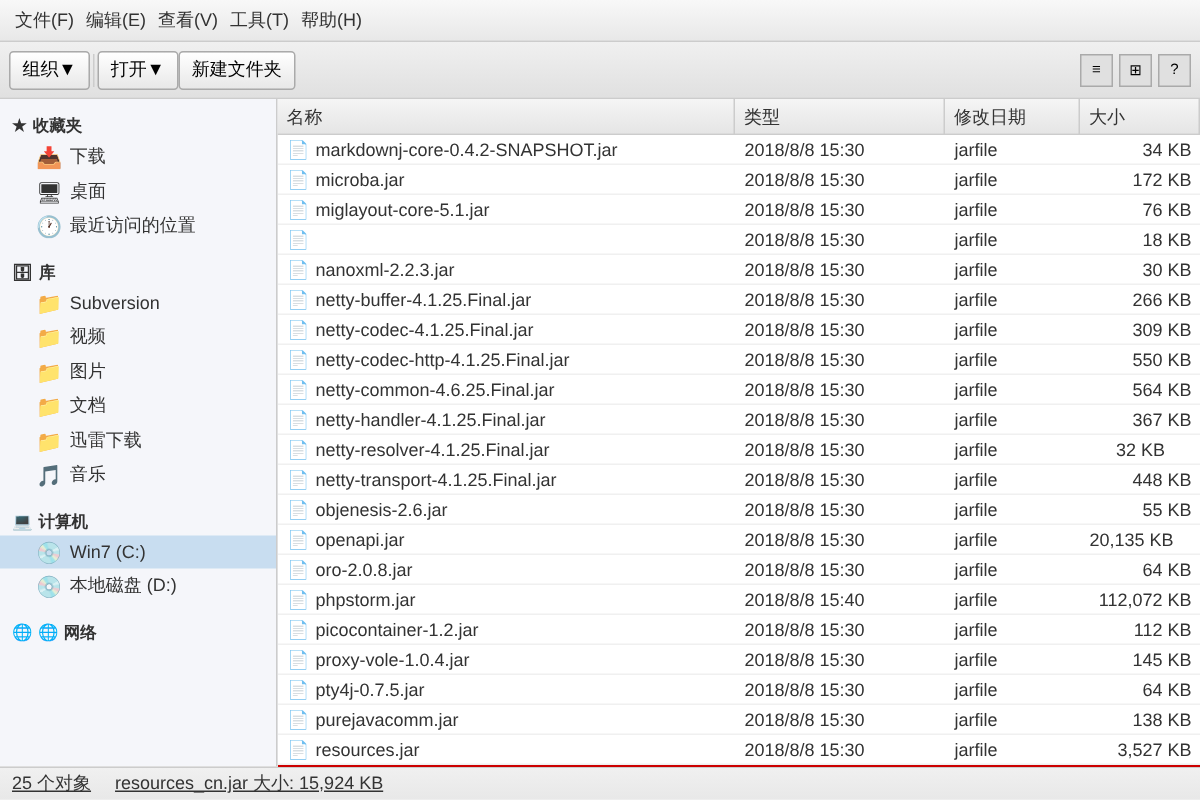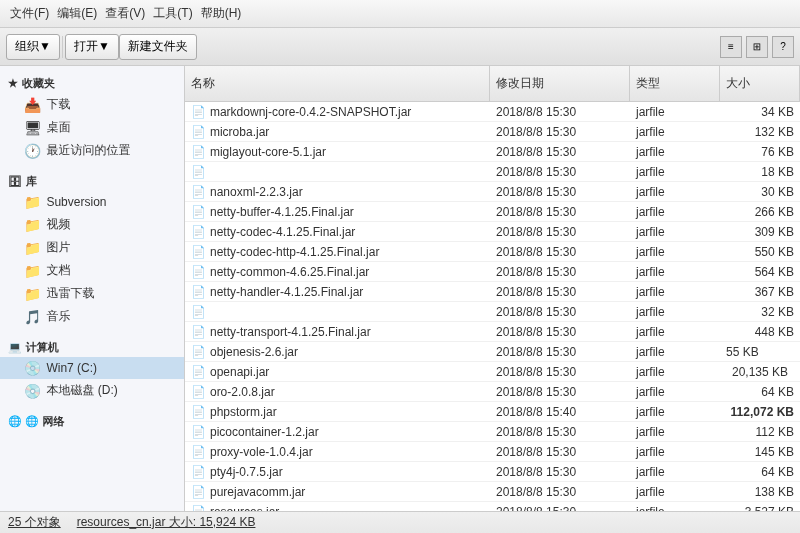--- a/index.html
+++ b/index.html
@@ -102,21 +102,21 @@
       flex: 1;
       overflow: hidden;
       display: flex;
       flex-direction: column;
     }
     .file-list-header {
       display: grid;
       grid-template-columns: 1fr 140px 90px 80px;
       background: linear-gradient(to bottom, #f5f5f5, #e5e5e5);
       border-bottom: 1px solid #ccc;
-      height: 36px;
+      height: 24px;
     }
     .file-list-header-cell {
       padding: 4px 6px;
       font-size: 12px;
       color: #333;
       border-right: 1px solid #ccc;
       cursor: pointer;
       display: flex;
       align-items: center;
     }
@@ -261,22 +261,22 @@
     <div class="sidebar-section-header">
       <span>🌐</span>
       <span>🌐 网络</span>
     </div>
   </div>
 
   <div class="file-list-area">
 
     <div class="file-list-header">
       <div class="file-list-header-cell">名称</div>
+      <div class="file-list-header-cell">类型</div>
       <div class="file-list-header-cell">修改日期</div>
-      <div class="file-list-header-cell">类型</div>
       <div class="file-list-header-cell">大小</div>
     </div>
 
     <div class="file-list-body" id="file-list-body">
     <div class="file-row">
     <div class="file-cell">
       <span style="font-size:12px;color:#888;">📄</span>
       <span>markdownj-core-0.4.2-SNAPSHOT.jar</span>
     </div>
     <div class="file-cell">
@@ -294,21 +294,21 @@
       <span style="font-size:12px;color:#888;">📄</span>
       <span>microba.jar</span>
     </div>
     <div class="file-cell">
       <span>2018/8/8 15:30</span>
     </div>
     <div class="file-cell">
       <span>jarfile</span>
     </div>
     <div class="file-cell" style="text-align:right;justify-content:flex-end;">
-      <span>132 KB</span>
+      <span>172 KB</span>
     </div>
   </div>
         <div class="file-row">
     <div class="file-cell">
       <span style="font-size:12px;color:#888;">📄</span>
       <span>miglayout-core-5.1.jar</span>
     </div>
     <div class="file-cell">
       <span>2018/8/8 15:30</span>
     </div>
@@ -419,28 +419,29 @@
     <div class="file-cell">
       <span>jarfile</span>
     </div>
     <div class="file-cell" style="text-align:right;justify-content:flex-end;">
       <span>367 KB</span>
     </div>
   </div>
         <div class="file-row">
     <div class="file-cell">
       <span style="font-size:12px;color:#888;">📄</span>
-    </div>
-    <div class="file-cell">
-      <span>2018/8/8 15:30</span>
-    </div>
-    <div class="file-cell">
-      <span>jarfile</span>
-    </div>
-    <div class="file-cell" style="text-align:right;justify-content:flex-end;">
+      <span>netty-resolver-4.1.25.Final.jar</span>
+    </div>
+    <div class="file-cell">
+      <span>2018/8/8 15:30</span>
+    </div>
+    <div class="file-cell">
+      <span>jarfile</span>
+    </div>
+    <div class="file-cell" style="text-align:right;justify-content:center;">
       <span>32 KB</span>
     </div>
   </div>
         <div class="file-row">
     <div class="file-cell">
       <span style="font-size:12px;color:#888;">📄</span>
       <span>netty-transport-4.1.25.Final.jar</span>
     </div>
     <div class="file-cell">
       <span>2018/8/8 15:30</span>
@@ -456,36 +457,36 @@
     <div class="file-cell">
       <span style="font-size:12px;color:#888;">📄</span>
       <span>objenesis-2.6.jar</span>
     </div>
     <div class="file-cell">
       <span>2018/8/8 15:30</span>
     </div>
     <div class="file-cell">
       <span>jarfile</span>
     </div>
+    <div class="file-cell" style="text-align:right;justify-content:flex-end;">
+      <span>55 KB</span>
+    </div>
+  </div>
+        <div class="file-row">
+    <div class="file-cell">
+      <span style="font-size:12px;color:#888;">📄</span>
+      <span>openapi.jar</span>
+    </div>
+    <div class="file-cell">
+      <span>2018/8/8 15:30</span>
+    </div>
+    <div class="file-cell">
+      <span>jarfile</span>
+    </div>
     <div class="file-cell" style="text-align:right;justify-content:flex-start;">
-      <span>55 KB</span>
-    </div>
-  </div>
-        <div class="file-row">
-    <div class="file-cell">
-      <span style="font-size:12px;color:#888;">📄</span>
-      <span>openapi.jar</span>
-    </div>
-    <div class="file-cell">
-      <span>2018/8/8 15:30</span>
-    </div>
-    <div class="file-cell">
-      <span>jarfile</span>
-    </div>
-    <div class="file-cell" style="text-align:right;justify-content:center;">
       <span>20,135 KB</span>
     </div>
   </div>
         <div class="file-row">
     <div class="file-cell">
       <span style="font-size:12px;color:#888;">📄</span>
       <span>oro-2.0.8.jar</span>
     </div>
     <div class="file-cell">
       <span>2018/8/8 15:30</span>
@@ -501,21 +502,21 @@
     <div class="file-cell">
       <span style="font-size:12px;color:#888;">📄</span>
       <span>phpstorm.jar</span>
     </div>
     <div class="file-cell">
       <span>2018/8/8 15:40</span>
     </div>
     <div class="file-cell">
       <span>jarfile</span>
     </div>
-    <div class="file-cell" style="justify-content:flex-end;font-weight:bold;">
+    <div class="file-cell" style="justify-content:flex-end;">
       <span>112,072 KB</span>
     </div>
   </div>
         <div class="file-row">
     <div class="file-cell">
       <span style="font-size:12px;color:#888;">📄</span>
       <span>picocontainer-1.2.jar</span>
     </div>
     <div class="file-cell">
       <span>2018/8/8 15:30</span>

